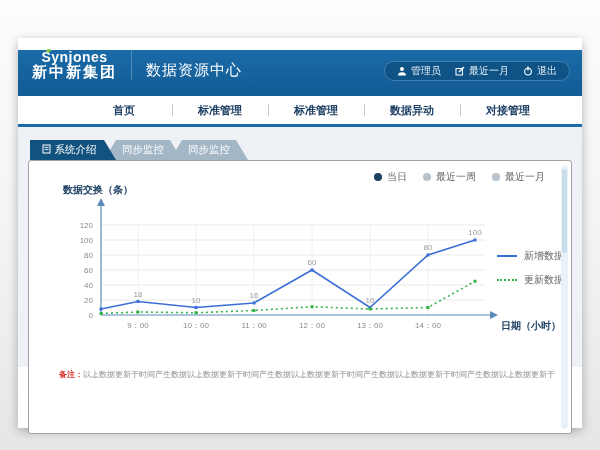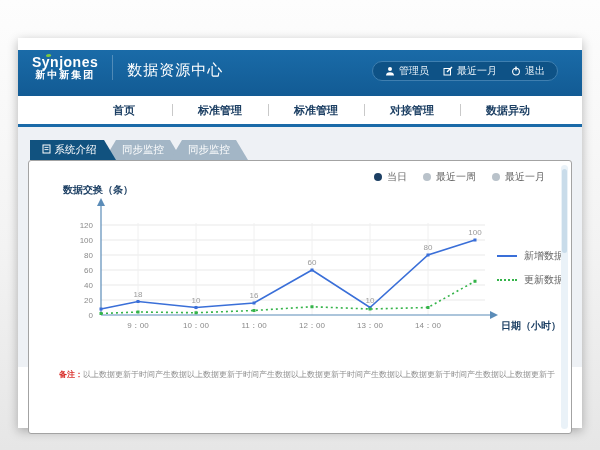--- a/index.html
+++ b/index.html
@@ -5,23 +5,23 @@
   * { margin:0; padding:0; box-sizing:border-box; }
   body { width:600px; height:450px; overflow:hidden; font-family:"Liberation Sans",sans-serif; }
   .stage { position:relative; width:600px; height:450px; background:linear-gradient(180deg,#fdfdfd 0%,#f3f3f3 55%,#e6e6e6 100%); }
   .window { position:absolute; left:18px; top:38px; width:564px; height:390px; background:#fff; box-shadow:0 3px 10px rgba(0,0,0,.28); }
 
   
   .header { margin-top:12px; height:46px; background:linear-gradient(180deg,#1a6ba8,#125b94); display:flex; align-items:flex-end; padding:16px 14px; position:relative; }
   .logo { position:relative; text-align:center; line-height:1.05; padding-right:14px; border-right:1px solid rgba(255,255,255,.25); }
   .logo-en { color:#fff; font-size:14px; font-weight:bold; letter-spacing:.5px; }
   .logo-leaf { position:absolute; top:-1px; left:14px; width:5px; height:3px; background:#7ec83f; border-radius:60% 100% 20% 100%; transform:rotate(-20deg); }
-  .logo-cn { color:#fff; font-size:10px; font-weight:bold; letter-spacing:2px; }
+  .logo-cn { color:#fff; font-size:15px; font-weight:bold; letter-spacing:2px; }
   .app-title { color:#fff; font-size:15px; margin-left:14px; letter-spacing:1px; }
-  .user-pill { position:absolute; right:24px; top:11px; height:20px; display:flex; align-items:center; gap:14px; background:#0e5286; border:1px solid #3f7fb0; border-radius:11px; padding:0 12px; }
+  .user-pill { position:absolute; right:12px; top:11px; height:20px; display:flex; align-items:center; gap:14px; background:#0e5286; border:1px solid #3f7fb0; border-radius:11px; padding:0 12px; }
   .user-item { display:flex; align-items:center; gap:4px; color:#e8f1f8; font-size:10px; cursor:pointer; }
   .user-item svg { display:block; }
 
   
   .nav { height:28px; background:#fff; display:flex; align-items:center; padding-left:58px; }
   .nav-item { width:96px; text-align:center; font-size:11px; font-weight:bold; color:#1c3f63; position:relative; cursor:pointer; }
   .nav-item + .nav-item::before { content:""; position:absolute; left:0; top:1px; width:1px; height:12px; background:#c9c9c9; }
   .nav-line { height:3px; background:#1a6aa8; }
 
   
@@ -95,22 +95,22 @@
           </span>
           <span>退出</span>
         </div>
       </div>
     </div>
 
     <div class="nav">
       <div class="nav-item">首页</div>
       <div class="nav-item">标准管理</div>
       <div class="nav-item">标准管理</div>
+      <div class="nav-item">数据异动</div>
       <div class="nav-item">对接管理</div>
-      <div class="nav-item">数据异动</div>
     </div>
     <div class="nav-line"></div>
 
     <div class="content">
 
       <div class="tabs">
         <div class="tab tab-active">
           <span>
             <svg width="9" height="10" viewBox="0 0 9 10">
                 <rect x="1" y="1" width="7" height="8" fill="none" stroke="#fff" stroke-width="1"></rect>

